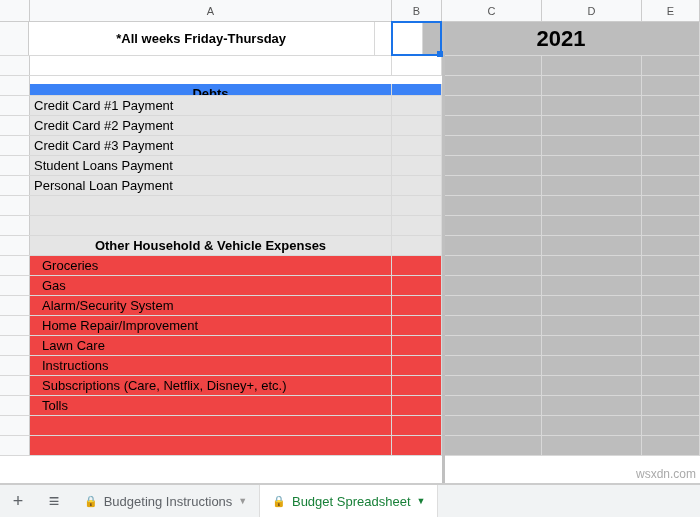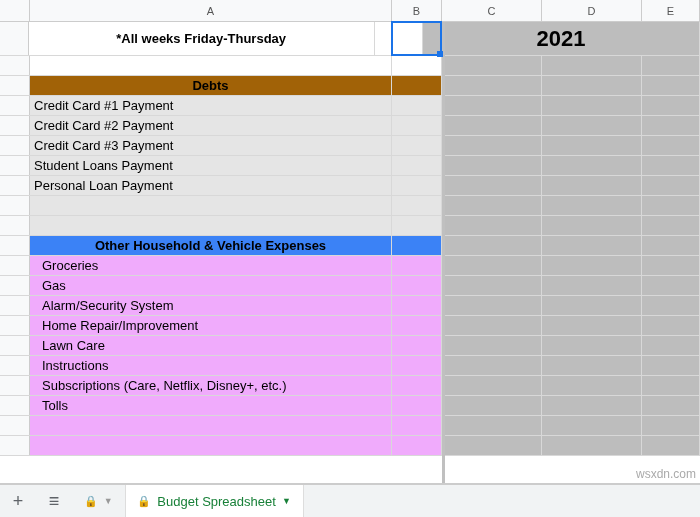--- a/index.html
+++ b/index.html
@@ -68,24 +68,24 @@
   white-space: nowrap;
 }
 .cell.a { width: 362px; }
 .cell.b { width: 50px; }
 .cell.cde { width: 290px; border-right: 1px solid #d8d8d8; }
 .cell.c { width: 100px; }
 .cell.d { width: 100px; }
 .cell.e { width: 58px; }
 
 .bg-gray { background: #bdbdbd; }
-.bg-salmon { background: #a16207; }
+.bg-salmon { background: #3b82f6; margin-top: 8px; }
 .bg-pink { background: #e5e5e5; }
-.bg-darkgreen { background: #3b82f6; }
-.bg-brightgreen { background: #f0abfc; padding-left: 12px; }
+.bg-darkgreen { background: #e5e5e5; }
+.bg-brightgreen { background: #ef4444; padding-left: 12px; }
 
 .center { text-align: center; }
 .bold { font-weight: bold; }
 
 .row.tall .cell { line-height: 34px; }
 .year-cell { font-size: 22px; font-weight: bold; text-align: center; }
 
 .active-cell-border {
   position: absolute;
   left: 391px;
@@ -364,20 +364,21 @@
 
 <div class="tab-bar">
   <div class="tab-btn">
     <span>+</span>
   </div>
   <div class="tab-btn">
     <span>≡</span>
   </div>
   <div class="tab">
     <span class="lock">🔒</span>
+    <span>Budgeting Instructions</span>
     <span class="dd">▼</span>
   </div>
   <div class="tab active">
     <span class="lock" style="color:#188038;">🔒</span>
     <span>Budget Spreadsheet</span>
     <span class="dd">▼</span>
   </div>
 </div>
 
 <div class="watermark">wsxdn.com</div>

